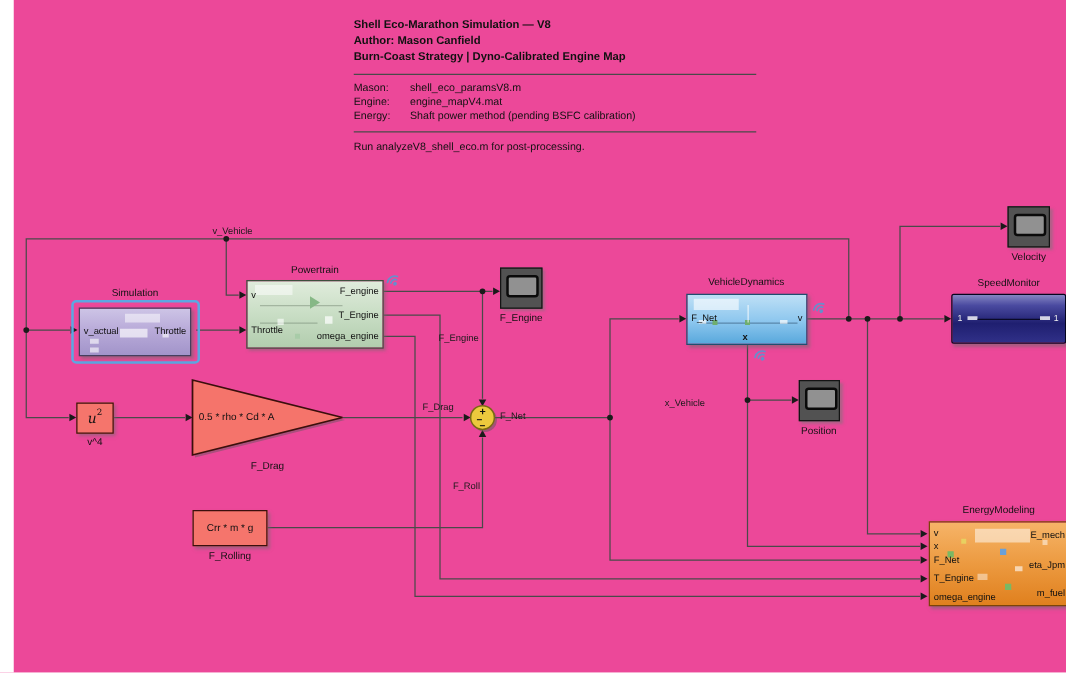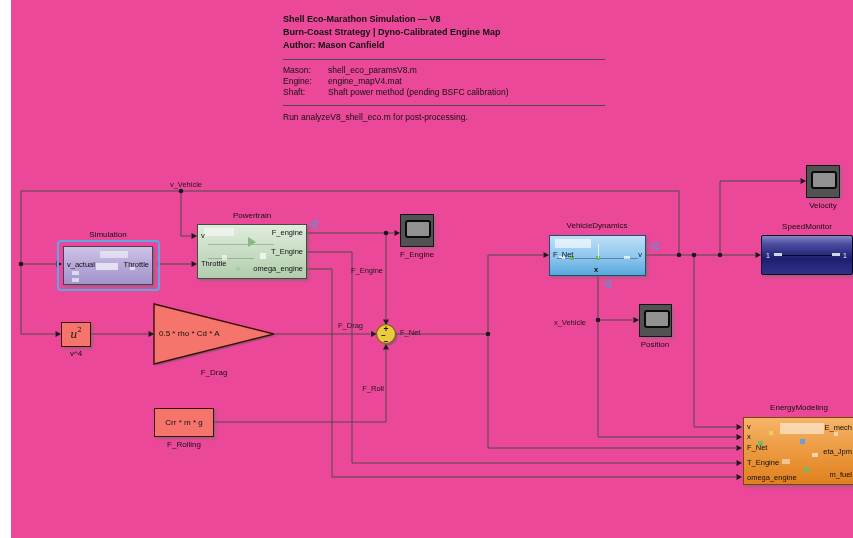--- a/index.html
+++ b/index.html
@@ -32,31 +32,31 @@
                  border:2px solid #0a0a0a;border-radius:3px;}
   .pv{position:absolute;}
 </style>
 </head>
 <body>
 
 <div id="canvas">
 
   <div class="abs" id="annotation">
     <div class="ann-title">Shell Eco-Marathon Simulation — V8</div>
+    <div class="ann-title">Author: Mason Canfield</div>
     <div class="ann-title">Burn-Coast Strategy | Dyno-Calibrated Engine Map</div>
-    <div class="ann-title">Author: Mason Canfield</div>
     <hr class="ann-hr">
     <div class="ann-row">
       <span class="ann-label">Mason:</span><span>shell_eco_paramsV8.m</span>
     </div>
     <div class="ann-row">
       <span class="ann-label">Engine:</span><span>engine_mapV4.mat</span>
     </div>
     <div class="ann-row">
-      <span class="ann-label">Shaft:</span><span>Shaft power method (pending BSFC calibration)</span>
+      <span class="ann-label">Energy:</span><span>Shaft power method (pending BSFC calibration)</span>
     </div>
     <hr class="ann-hr">
     <div class="ann-footer">Run analyzeV8_shell_eco.m for post-processing.</div>
   </div>
 
   <svg class="abs" width="853" height="538" viewBox="0 0 853 538" style="left:0;top:0">
     <g stroke="#4a4a4a" stroke-width="1" fill="none">
 
       <g>
         <path d="M668,255 L668,191 L10,191 L10,334 L44,334"></path>
@@ -279,15 +279,15 @@
   <div class="port" style="left:736px;top:473px">omega_engine</div>
   <div class="port r" style="left:770px;top:423px;width:71px">E_mech</div>
   <div class="port r" style="left:770px;top:447px;width:71px">eta_Jpm</div>
   <div class="port r" style="left:770px;top:470px;width:71px">m_fuel</div>
 
   <div class="sig" style="left:150px;top:180px;width:50px;text-align:center">v_Vehicle</div>
   <div class="sig" style="left:330px;top:266px;width:42px;text-align:right">F_Engine</div>
   <div class="sig" style="left:322px;top:321px;width:30px;text-align:right">F_Drag</div>
   <div class="sig" style="left:389px;top:328px;width:30px">F_Net</div>
   <div class="sig" style="left:344px;top:384px;width:29px;text-align:right">F_Roll</div>
-  <div class="sig" style="left:536px;top:318px;width:39px;text-align:right">x_Vehicle</div>
+  <div class="sig" style="left:514px;top:318px;width:39px;text-align:right">x_Vehicle</div>
 
 </div>
 
 </body></html>

